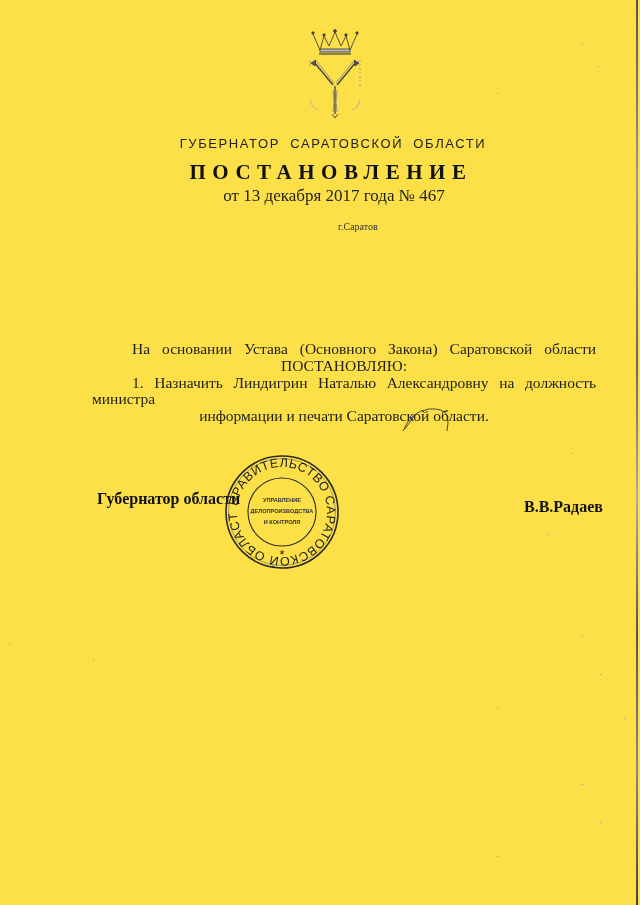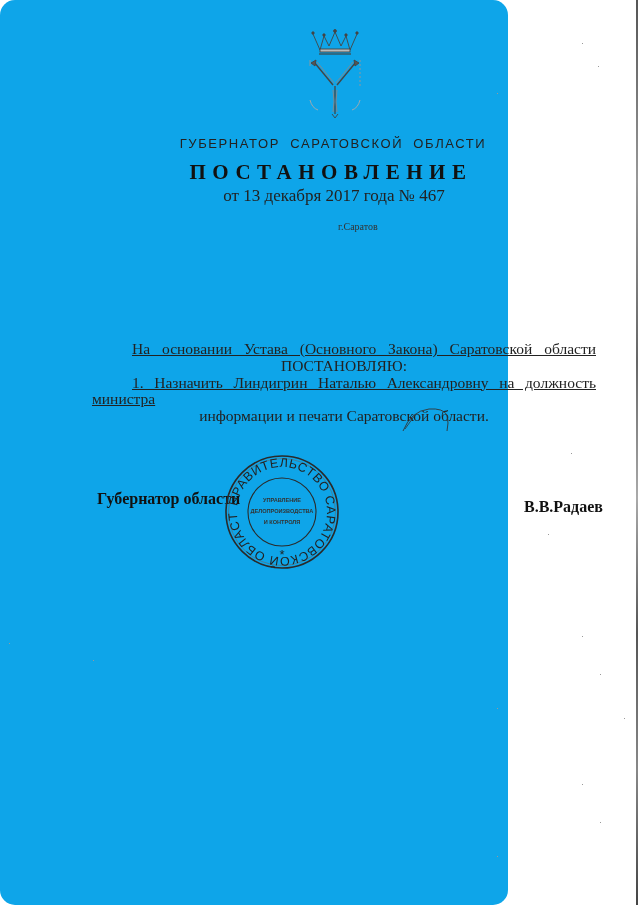--- a/index.html
+++ b/index.html
@@ -11,23 +11,22 @@
       width: 640px;
       height: 905px;
       position: relative;
       overflow: hidden;
       font-family: "Liberation Serif", "DejaVu Serif", serif;
       color: #1a1a1a;
     }
     .page {
       position: absolute;
       left: 0; top: 0;
-      width: 508px; height: 905px;
-      background: #0ea5e9;
-      border-radius: 15px;
+      width: 640px; height: 905px;
+      background: #fde047;
     }
     .scan-edge {
       position: absolute;
       left: 636px; top: 0;
       width: 2px; height: 905px;
       background: linear-gradient(to bottom, #555 0%, #999 20%, #666 40%, #aaa 55%, #555 70%, #888 85%, #444 100%);
     }
     .emblem {
       position: absolute;
       left: 300px; top: 22px;
@@ -72,21 +71,21 @@
     }
     .body-text {
       left: 92px; top: 341px;
       width: 504px;
       font-size: 15.5px;
       line-height: 16.8px;
       color: #222;
       white-space: normal;
     }
     .body-text p { margin: 0; text-align: center; }
-    .body-text .indent { text-indent: 40px; text-decoration: underline; }
+    .body-text .indent { text-indent: 40px; }
     .body-text .just {
       text-align: justify;
       text-align-last: justify;
     }
     .signer-title {
       left: 97px; top: 490px;
       font-size: 16px;
       font-weight: bold;
       color: #111;
     }

